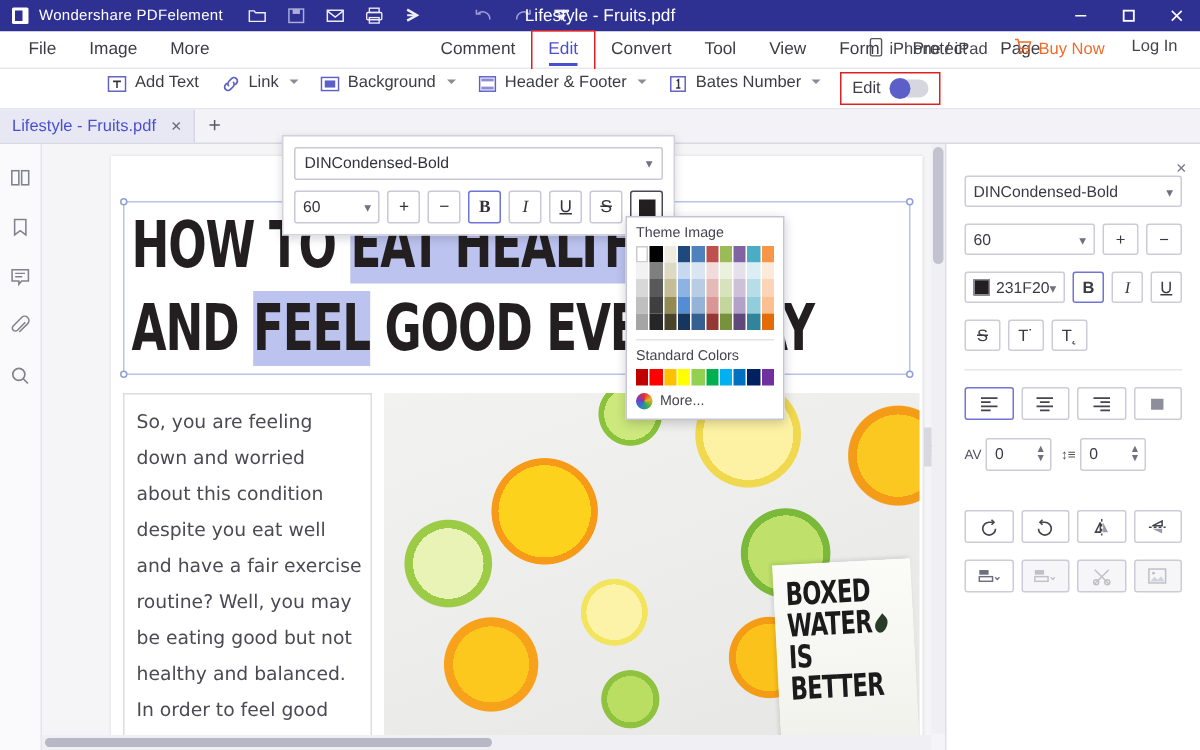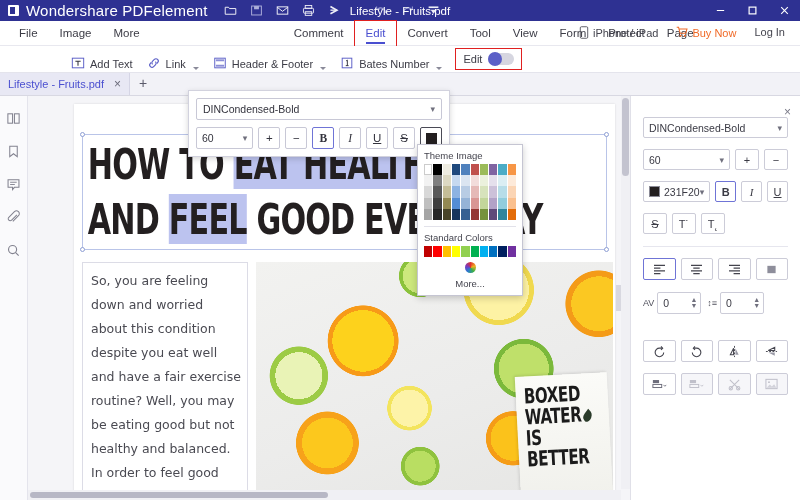--- a/index.html
+++ b/index.html
@@ -19,21 +19,21 @@
     color: #fff; position: relative;
   }
   .tb-logo {
     width: 11px; height: 11px; margin-left: 8px; background: #fff;
     position: relative; border-radius: 1px;
   }
   .tb-logo::after {
     content: ""; position: absolute; left: 2px; top: 2px; width: 5px; height: 7px;
     background: #2e3192;
   }
-  .tb-appname { margin-left: 7px; font-size: 15px; letter-spacing: .2px; text-align: center; }
+  .tb-appname { margin-left: 7px; font-size: 10px; letter-spacing: .2px; text-align: center; }
   .tb-icons { display: flex; align-items: center; margin-left: 16px; gap: 13px; }
   .tb-ico { width: 13px; height: 13px; opacity: .92; display: flex; align-items: center; justify-content: center; }
   .tb-ico svg { display: block; }
   .tb-sep { width: 8px; }
   .tb-title {
     position: absolute; left: 0; right: 0; text-align: center; font-size: 11.5px;
     pointer-events: none;
   }
   .tb-wbtns { position: absolute; right: 0; top: 0; height: 21px; display: flex; align-items: center; }
   .wbtn { width: 32px; height: 21px; display: flex; align-items: center; justify-content: center; }
@@ -59,21 +59,21 @@
   .menu-right { position: absolute; right: 8px; display: flex; align-items: flex-start; gap: 4px; margin-left: 20px; }
   .mr-item { display: flex; align-items: center; gap: 4px; padding: 0 7px; font-size: 11px; color: #44444e; }
   .mr-item.buy { color: #f06a28; }
 
   
   .toolbar {
     height: 27px; background: #fff; display: flex; align-items: center;
     border-bottom: 1px solid #e4e4ec; padding-left: 64px; position: relative;
   }
   .tool {
-    display: flex; align-items: flex-end; gap: 5px; padding: 0 7px; height: 21px;
+    display: flex; align-items: flex-start; gap: 5px; padding: 0 7px; height: 21px;
     font-size: 11px; color: #3c3c46; white-space: nowrap;
   }
   .ticon { width: 14px; height: 14px; display: flex; align-items: center; justify-content: center; }
   .caret { width: 0; height: 0; border-left: 3px solid transparent; border-right: 3px solid transparent;
            border-top: 3.5px solid #8a8a99; margin-left: 2px; margin-top: 4px; }
   .edit-read-box {
     display: flex; align-items: center; gap: 6px; margin-left: 6px;
     border: 1.5px solid #e02020; padding: 1px 7px; height: 22px;
   }
   .er-label { font-size: 11px; color: #3c3c46; }
@@ -242,21 +242,21 @@
 
   
   .colorpicker {
     position: absolute; left: 417px; top: 144px; width: 106px; background: #fff;
     border: 1px solid #c5c5d2; box-shadow: 0 2px 7px rgba(0,0,0,.2); z-index: 40; padding: 5px 6px 6px;
   }
   .cp-label { font-size: 9.5px; color: #44444e; margin-bottom: 3px; }
   .cp-grid { display: grid; grid-template-columns: repeat(10, 1fr); gap: 1px; }
   .cp-cell { width: 100%; aspect-ratio: 1 / 1.35; }
   .cp-std { display: grid; grid-template-columns: repeat(10, 1fr); gap: 1px; margin-bottom: 5px; }
-  .cp-more { display: flex; align-items: center; gap: 5px; font-size: 9.5px; color: #44444e; flex-direction: column; }
+  .cp-more { display: flex; align-items: center; gap: 5px; font-size: 9.5px; color: #44444e; }
   .cp-globe {
     width: 11px; height: 11px; border-radius: 50%;
     background: conic-gradient(#e03030, #f0b020, #3ab04a, #2a7ad0, #7a3ac0, #e03030);
   }
   .cp-sep { height: 1px; background: #e2e2ea; margin: 6px 0 5px; }
 </style>
 </head>
 <body>
 
 <div class="titlebar">
@@ -381,20 +381,30 @@
     <span>Add Text</span>
   </div>
   <div class="tool">
     <span class="ticon">
         <svg width="14" height="14" viewBox="0 0 16 16">
           <path d="M6.4 9.6a2.6 2.6 0 0 1 0-3.7l2-2a2.6 2.6 0 1 1 3.7 3.7l-1 1" fill="none" stroke="#5b5fc7" stroke-width="1.3"></path>
           <path d="M9.6 6.4a2.6 2.6 0 0 1 0 3.7l-2 2a2.6 2.6 0 1 1-3.7-3.7l1-1" fill="none" stroke="#5b5fc7" stroke-width="1.3"></path>
         </svg>
       </span>
     <span>Link</span>
+    <span class="caret"></span>
+  </div>
+  <div class="tool">
+    <span class="ticon">
+        <svg width="14" height="14" viewBox="0 0 16 16">
+          <rect x="1.5" y="3" width="13" height="10" fill="none" stroke="#5b5fc7" stroke-width="1.1"></rect>
+          <rect x="4" y="5.3" width="8" height="5.4" fill="#5b5fc7"></rect>
+        </svg>
+      </span>
+    <span>Background</span>
     <span class="caret"></span>
   </div>
   <div class="tool">
     <span class="ticon">
         <svg width="14" height="14" viewBox="0 0 16 16">
           <rect x="2" y="2.5" width="12" height="11" fill="none" stroke="#5b5fc7" stroke-width="1.1"></rect>
           <rect x="3.3" y="3.8" width="9.4" height="2.2" fill="#8b8ed6"></rect>
           <rect x="3.3" y="10" width="9.4" height="2.2" fill="#8b8ed6"></rect>
         </svg>
       </span>

